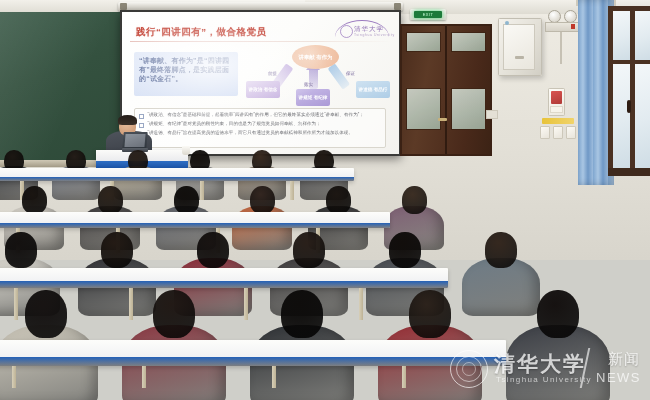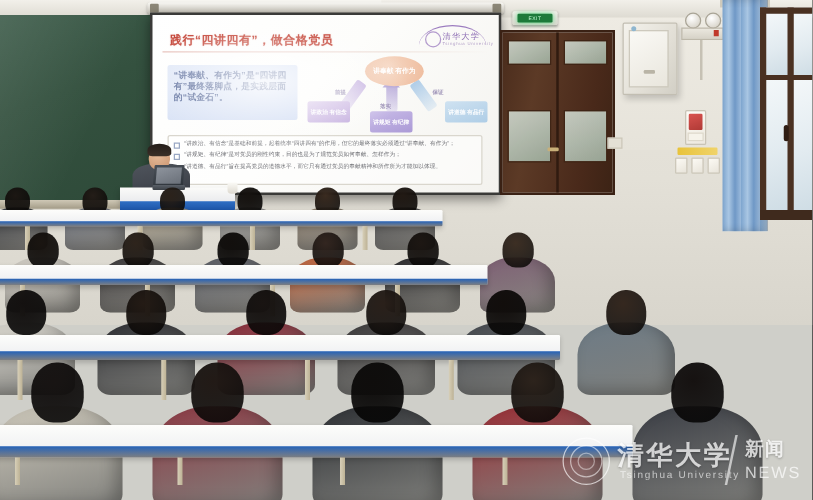--- a/index.html
+++ b/index.html
@@ -217,22 +217,22 @@
     border-radius:50%;border:1px solid rgba(255,255,255,.7);}
   .wm-seal:after{content:"";position:absolute;left:11px;top:11px;right:11px;bottom:11px;
     border-radius:50%;border:1px solid rgba(255,255,255,.55);}
   .wm-cn{position:absolute;left:52px;top:8px;font-size:21px;color:rgba(255,255,255,.95);
     letter-spacing:2px;font-weight:bold;white-space:nowrap;
     text-shadow:0 1px 2px rgba(0,0,0,.35);}
   .wm-en{position:absolute;left:54px;top:33px;font-size:8px;color:rgba(255,255,255,.8);
     letter-spacing:1.4px;white-space:nowrap;}
   .wm-bar{position:absolute;left:142px;top:6px;width:2px;height:40px;
     background:rgba(255,255,255,.8);transform:skewX(-12deg);}
-  .wm-news-cn{position:absolute;left:154px;top:8px;font-size:15px;color:rgba(255,255,255,.95);
-    letter-spacing:1px;font-weight:bold;white-space:nowrap;text-shadow:0 1px 2px rgba(0,0,0,.35);}
+  .wm-news-cn{position:absolute;left:166px;top:8px;font-size:15px;color:rgba(255,255,255,.95);
+    letter-spacing:1px;font-weight:normal;white-space:nowrap;text-shadow:0 1px 2px rgba(0,0,0,.35);}
   .wm-news-en{position:absolute;left:154px;top:28px;font-size:13px;color:rgba(255,255,255,.9);
     letter-spacing:1.5px;white-space:nowrap;}
 </style>
 </head>
 <body>
 
 <div id="scene">
 
   <div class="abs" id="wall-back"></div>
   <div class="abs" id="wall-upper-right"></div>

